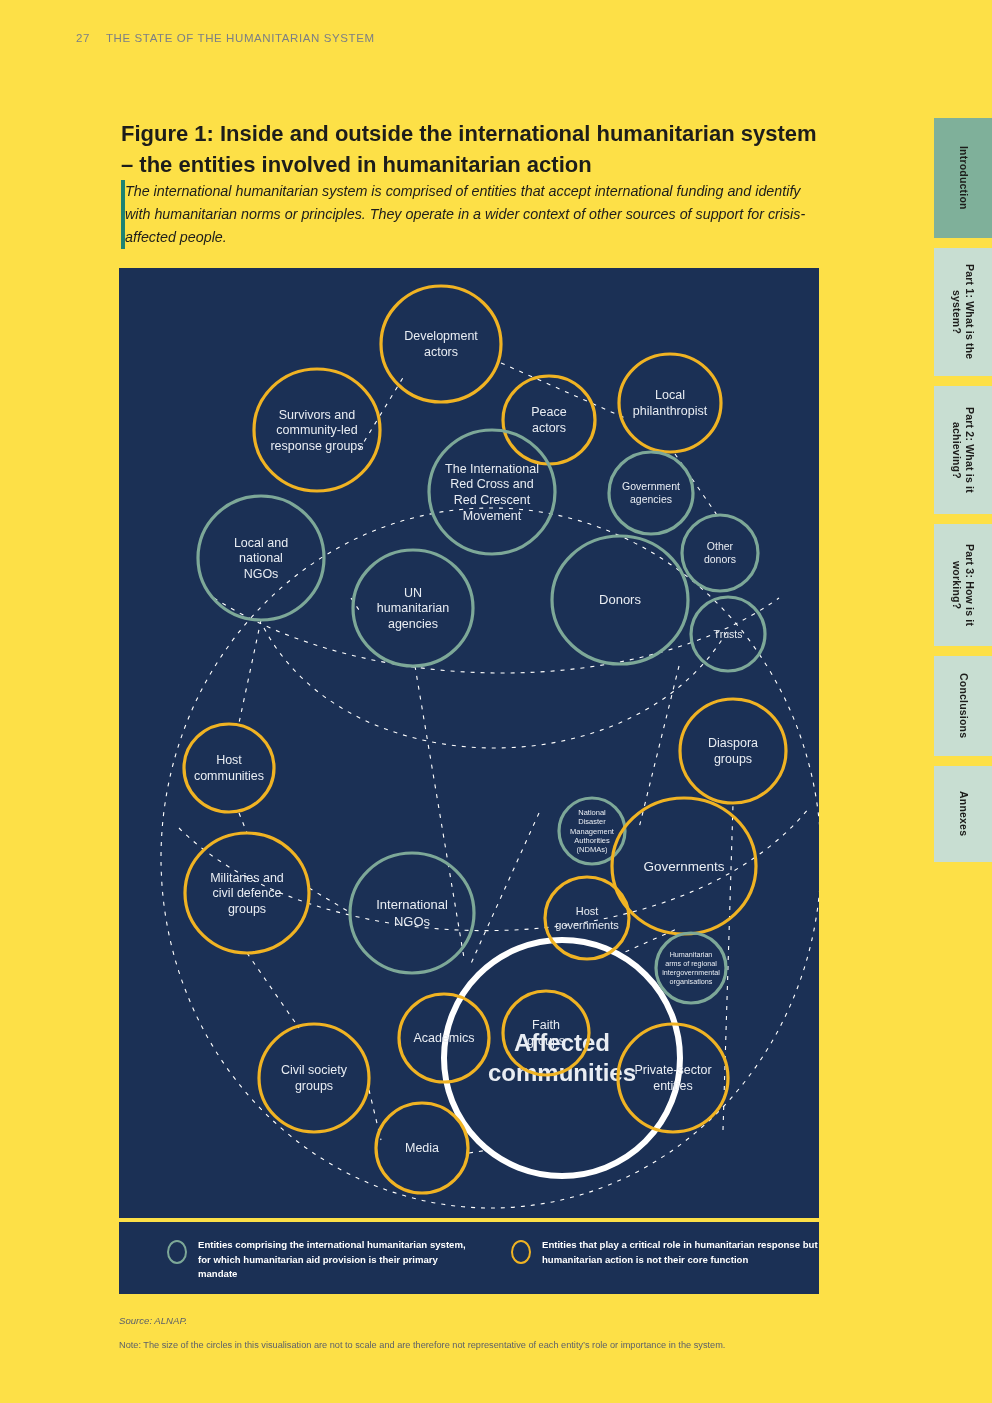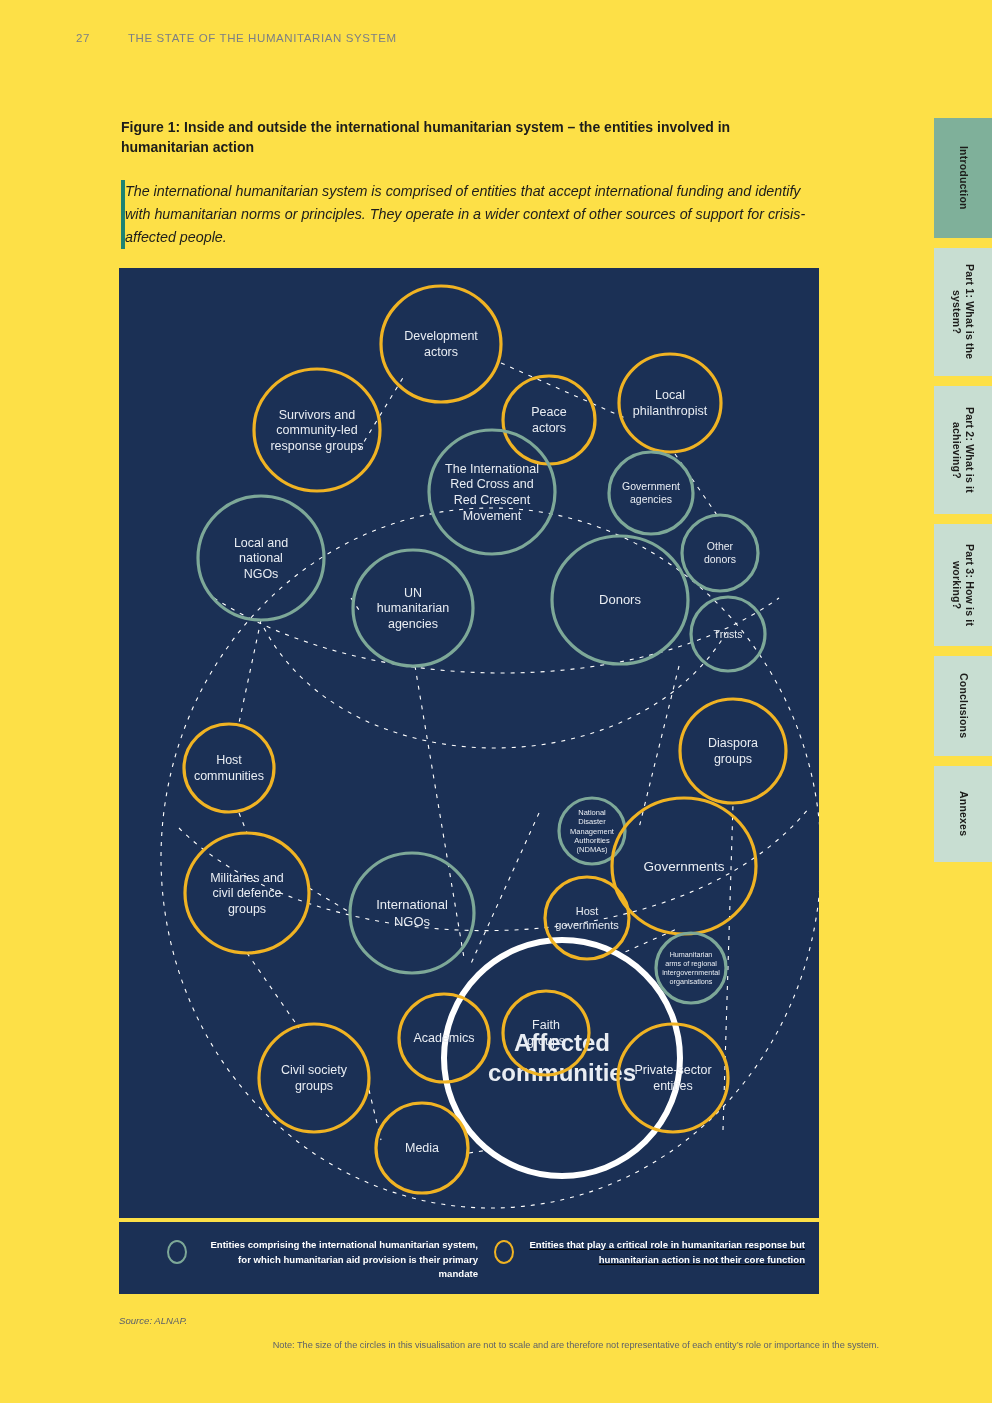--- a/index.html
+++ b/index.html
@@ -12,26 +12,26 @@
     position: relative;
     width: 992px;
     height: 1403px;
     background: #fde047;
     overflow: hidden;
   }
 
   
   .rh { position: absolute; top: 32px; color: #7b7f86; font-size: 11.5px; letter-spacing: .6px; }
   .rh-num { left: 76px; }
-  .rh-title { left: 128px; }
+  .rh-title { left: 106px; }
 
   
   .fig-title {
     position: absolute; left: 121px; top: 118px; width: 700px;
-    font-size: 14px; font-weight: bold; color: #1d1d1b; line-height: 1.42;
+    font-size: 22px; font-weight: bold; color: #1d1d1b; line-height: 1.42;
   }
 
   
   .standfirst {
     position: absolute; left: 121px; top: 180px; width: 690px;
     border-left: 4px solid #1e8372;
     font-size: 14.3px; font-style: italic; color: #1d1d1b; line-height: 1.62;
   }
 
   
@@ -45,31 +45,31 @@
   .lbl { fill: #e9edf3; font-family: "Liberation Sans", sans-serif; text-anchor: middle; }
 
   
   .legend {
     position: absolute; left: 119px; top: 1222px;
     width: 700px; height: 72px;
     background: #1b3055;
   }
   .legend-item { position: absolute; top: 16px; display: flex; align-items: flex-start; }
   .legend-item.a { left: 48px; }
-  .legend-item.b { left: 375px; text-decoration: underline; }
+  .legend-item.b { left: 392px; }
   .legend-ring {
     width: 20px; height: 24px; border-radius: 50%;
     border: 2.4px solid #7da898; margin-right: 11px; flex: none; margin-top: 2px;
   }
   .legend-ring.gold { border-color: #f0b323; }
-  .legend-text { color: #ffffff; font-size: 9.6px; font-weight: bold; line-height: 1.52; width: 280px; text-align: right; }
+  .legend-text { color: #ffffff; font-size: 9.6px; font-weight: bold; line-height: 1.52; width: 280px; }
 
   
   .src { position: absolute; left: 119px; top: 1315px; font-size: 9.6px; color: #5e6168; font-style: italic; }
-  .note { position: absolute; left: 119px; top: 1340px; font-size: 9.2px; color: #5e6168; width: 760px; text-align: right; }
+  .note { position: absolute; left: 119px; top: 1340px; font-size: 9.2px; color: #5e6168; width: 760px; }
 
   
   .tabs { position: absolute; right: 0; top: 118px; width: 58px; }
   .tab {
     position: relative; width: 58px; background: #c8ded2;
     margin-bottom: 10px; display: flex; align-items: center; justify-content: center;
   }
   .tab.active { background: #7fb09a; }
   .tab span {
     writing-mode: vertical-rl;

